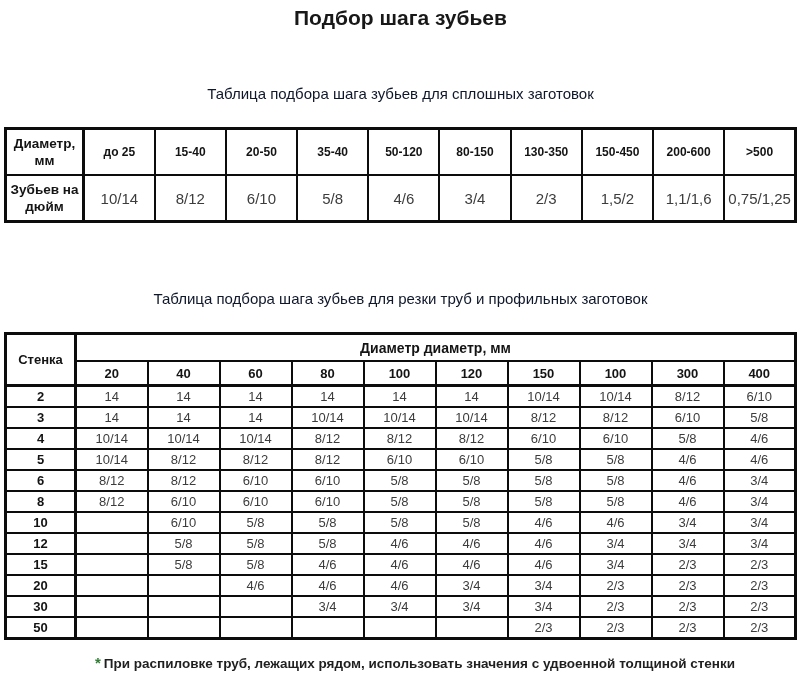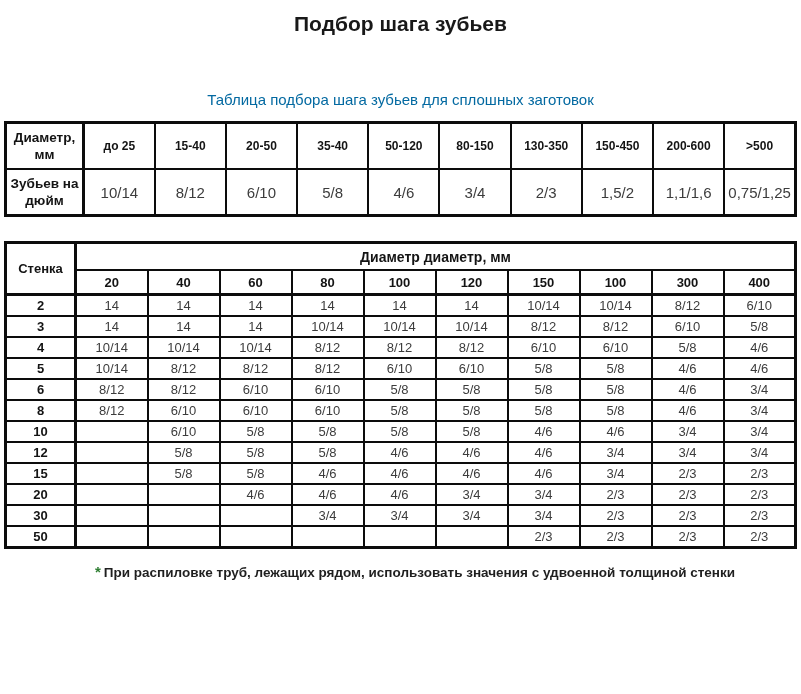--- a/index.html
+++ b/index.html
@@ -9,32 +9,32 @@
     width: 801px;
     height: 694px;
     font-family: "Liberation Sans", sans-serif;
     color: #1a1a1a;
     overflow: hidden;
   }
   .page { width: 801px; height: 694px; }
 
   .title {
     margin: 0;
-    padding-top: 10px;
+    padding-top: 4px;
     text-align: center;
     font-size: 21px;
     font-weight: bold;
     color: #181818;
     line-height: 28px;
   }
   .caption {
     margin: 0 auto;
     text-align: center;
     font-size: 15px;
-    color: #0369a1;
+    color: #0f172a;
     line-height: 19px;
   }
   .caption1 { margin-top: 52px; }
   .caption2 { margin-top: 66px; }
 
   table {
     border-collapse: collapse;
     table-layout: fixed;
     width: 793px;
     margin: 0 auto;
@@ -42,21 +42,21 @@
   th, td {
     border: 2px solid #0c0c0c;
     text-align: center;
     vertical-align: middle;
     padding: 0 2px;
     overflow: hidden;
   }
   .t1, .t2 { border: 3px solid #0c0c0c; }
 
   
-  .t1 { margin-top: 12px; }
+  .t1 { margin-top: 24px; }
   .t1 col.c-first { width: 78px; }
   .t1 th { font-size: 12px; font-weight: bold; color: #141414; height: 44px; line-height: 17px; }
   .t1 th.rowhead { font-size: 13.5px; border-right-width: 3px; }
   .t1 td { font-size: 15px; color: #3c3c3c; height: 44px; }
 
   
   .t2 { margin-top: 24px; }
   .t2 col.c-first { width: 70px; }
   .t2 thead th { font-weight: bold; color: #141414; }
   .t2 th.group  { font-size: 14px; height: 25px; border-bottom-width: 2px; }
@@ -123,20 +123,21 @@
           <td>4/6</td>
           <td>3/4</td>
           <td>2/3</td>
           <td>1,5/2</td>
           <td>1,1/1,6</td>
           <td>0,75/1,25</td>
         </tr>
     </tbody>
   </table>
 
+  <p class="caption caption2">Таблица подбора шага зубьев для резки труб и профильных заготовок</p>
 
   <table class="t2">
     <colgroup>
       <col class="c-first">
       <col>
         <col>
         <col>
         <col>
         <col>
         <col>

